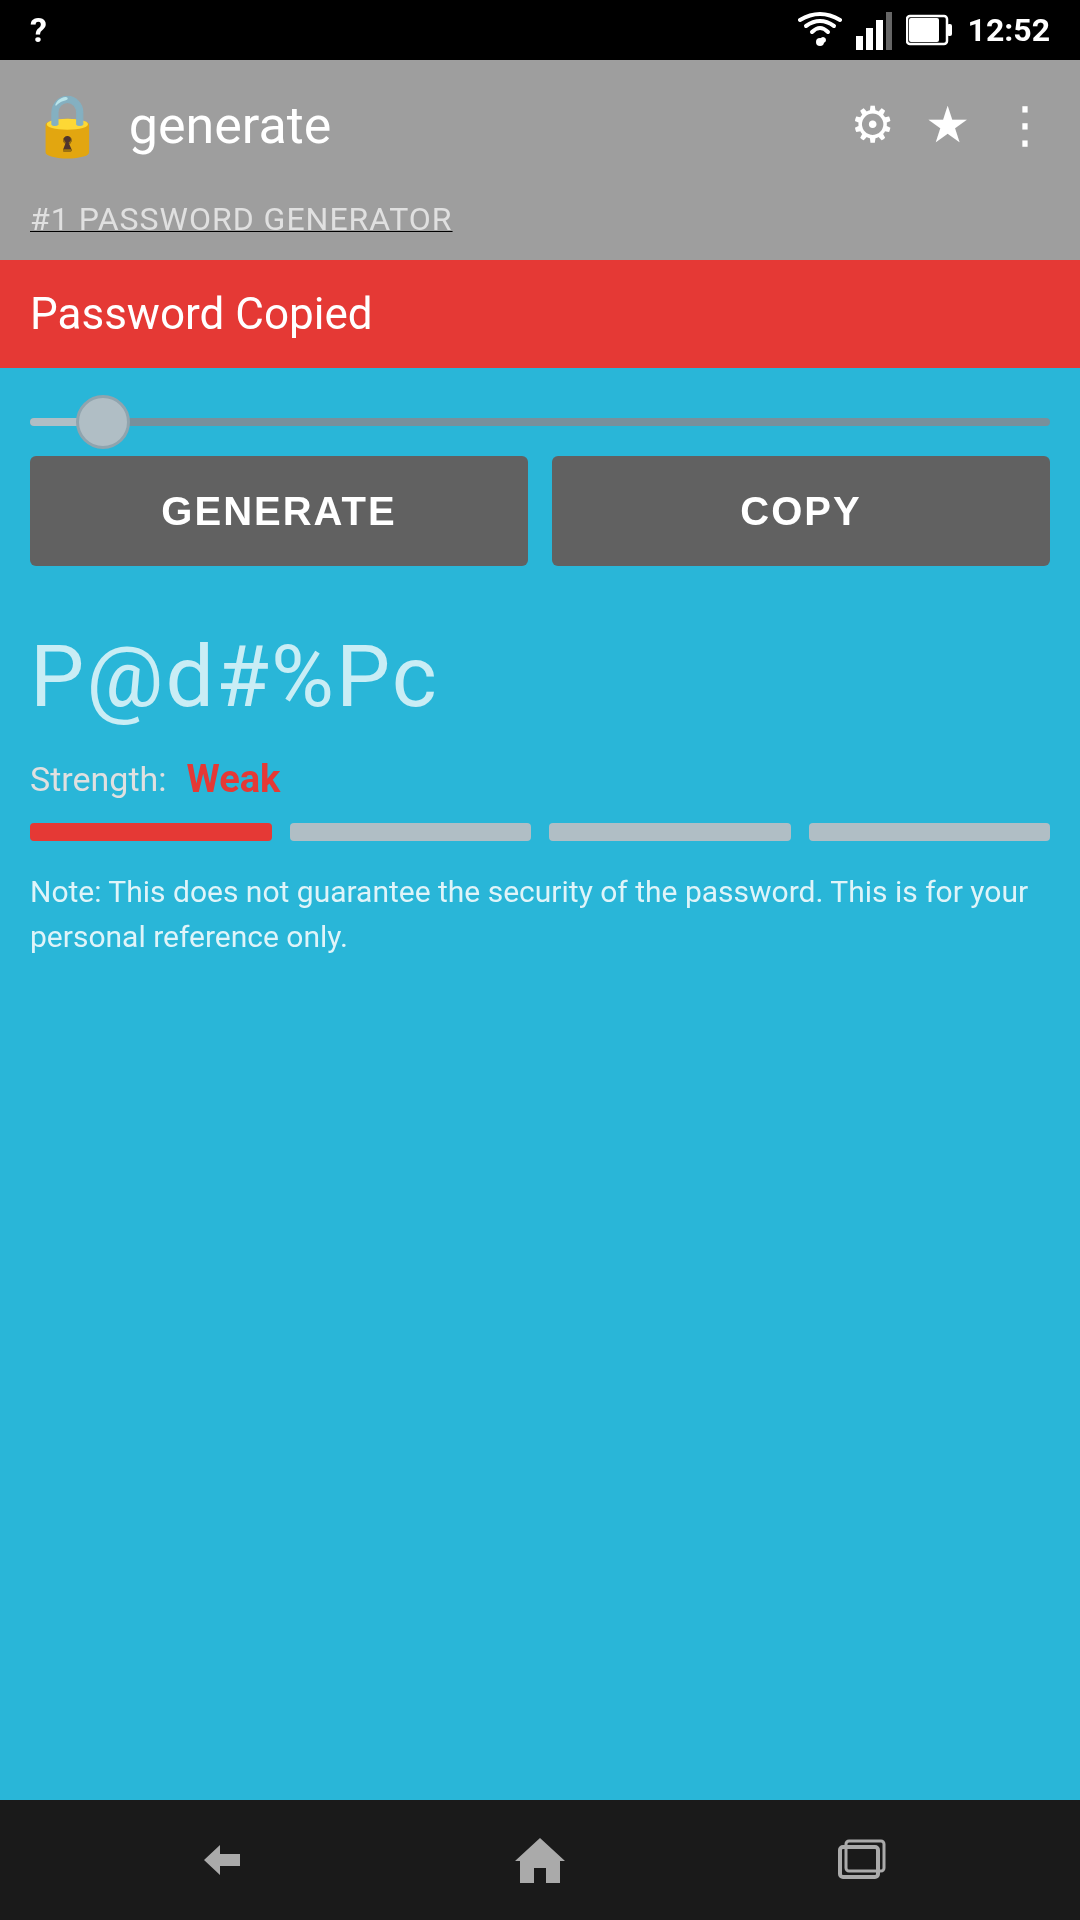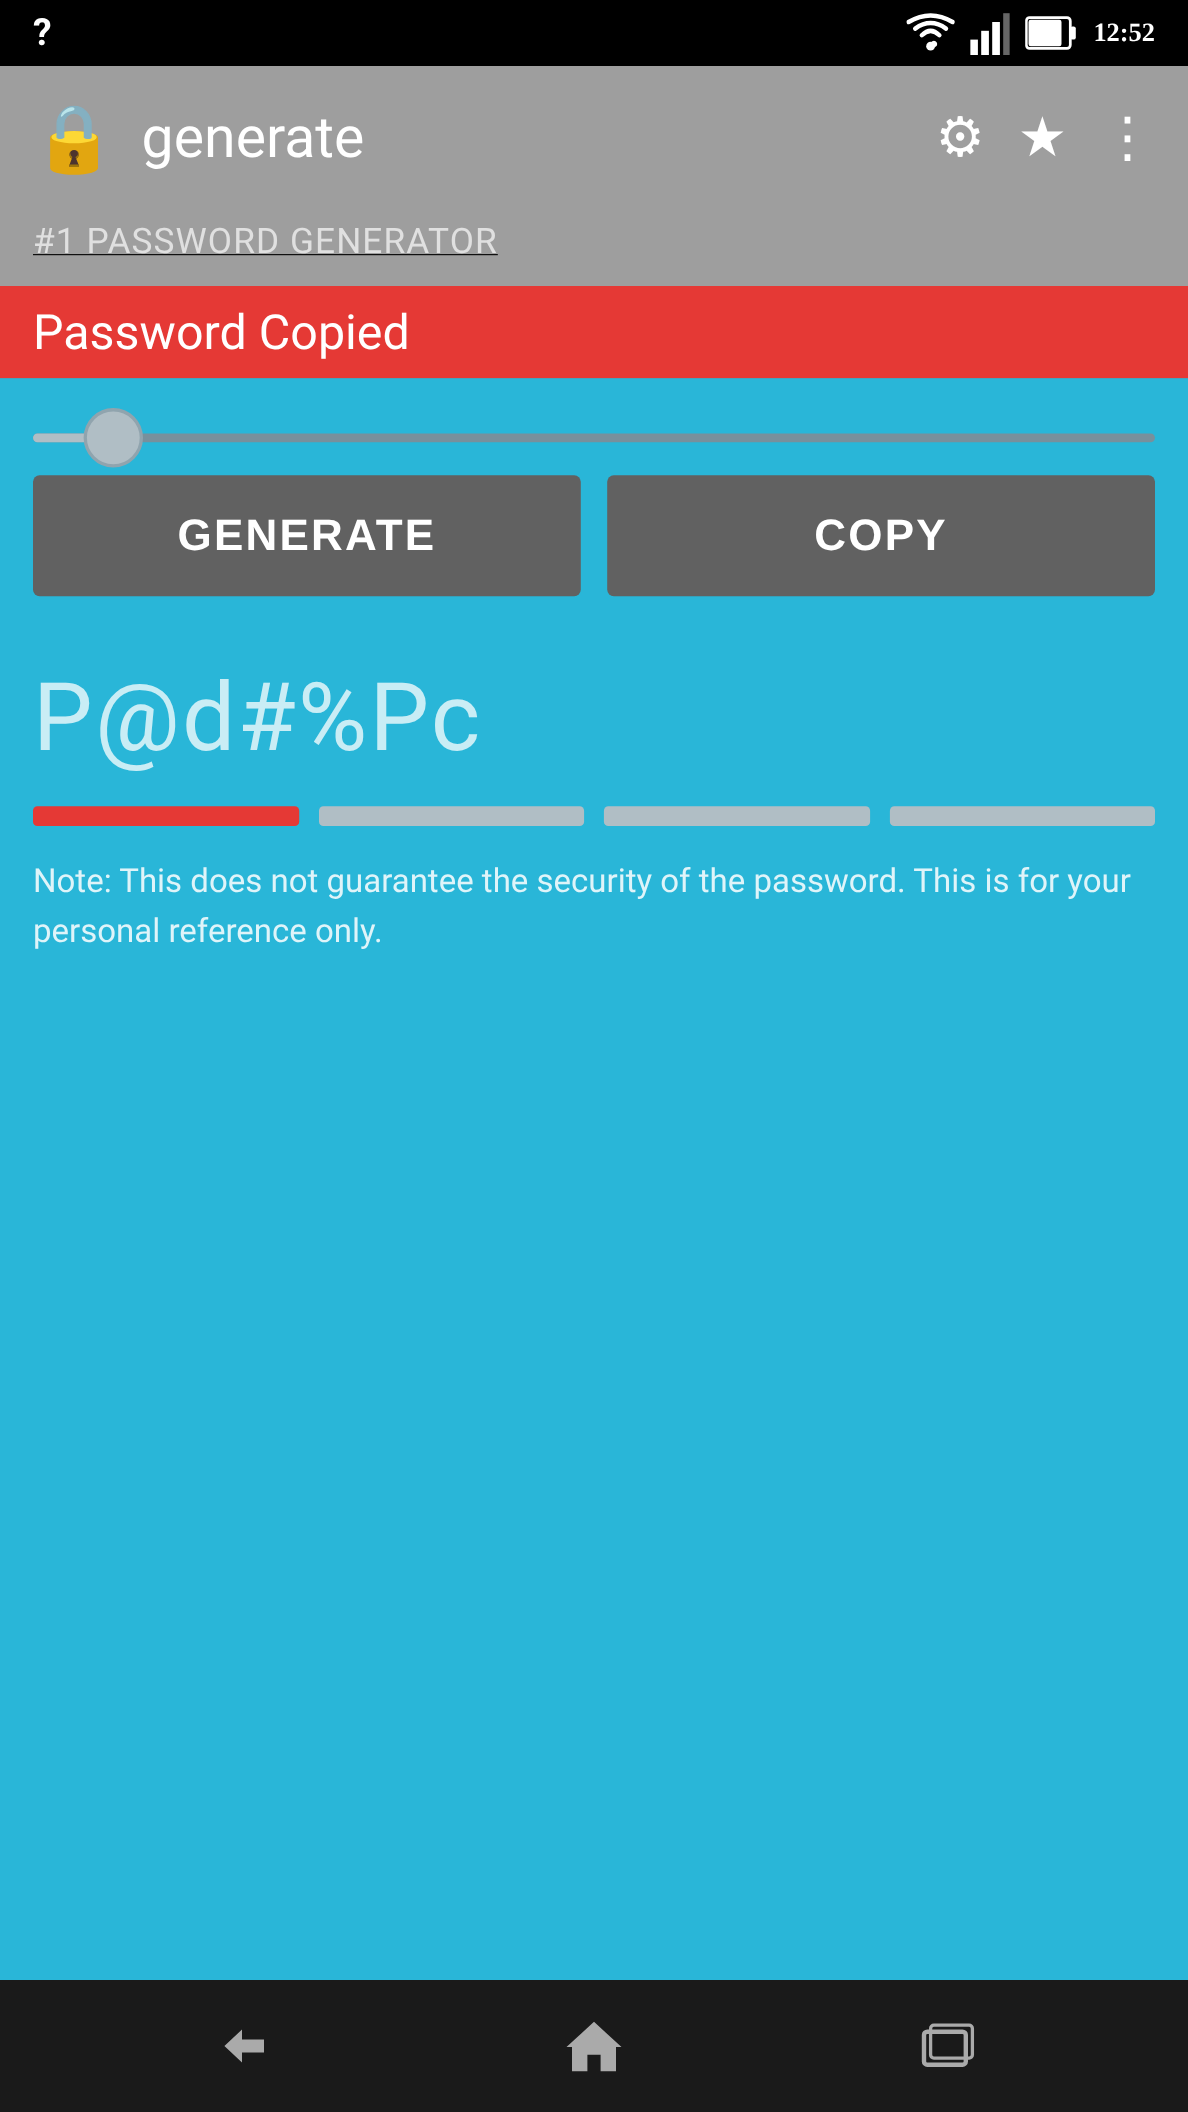--- a/index.html
+++ b/index.html
@@ -33,23 +33,22 @@
       display: flex;
       align-items: center;
     }
     .status-icons {
       display: flex;
       align-items: center;
       gap: 14px;
     }
     .status-text {
       color: white;
-      font-size: 24px;
+      font-size: 32px;
       font-weight: bold;
-      font-family: Liberation Serif, serif;
     }
 
     
     .toolbar {
       background: #9e9e9e;
       height: 130px;
       display: flex;
       align-items: center;
       padding: 0 30px;
     }
@@ -84,21 +83,21 @@
     .subtitle-text {
       color: #e0e0e0;
       font-size: 32px;
       font-weight: 400;
       letter-spacing: 1px;
     }
 
     
     .notification-banner {
       background: #e53935;
-      padding: 16px 30px;
+      padding: 28px 30px;
       display: flex;
       align-items: center;
     }
     .notification-text {
       color: white;
       font-size: 44px;
       font-weight: 400;
     }
 
     
@@ -309,20 +308,24 @@
 
   <div class="buttons-row">
     <button class="btn-generate">GENERATE</button>
     <button class="btn-copy">COPY</button>
   </div>
 
   <div class="password-display">
     <span class="password-text">P@d#%Pc</span>
   </div>
 
+  <div class="strength-row">
+    <span class="strength-label">Strength:</span>
+    <span class="strength-value">Weak</span>
+  </div>
 
   <div class="strength-bars">
     <div class="strength-bar active"></div>
     <div class="strength-bar inactive"></div>
     <div class="strength-bar inactive"></div>
     <div class="strength-bar inactive"></div>
   </div>
 
   <div>
     <span class="note-text">Note: This does not guarantee the security of the password. This is for your personal reference only.</span>

